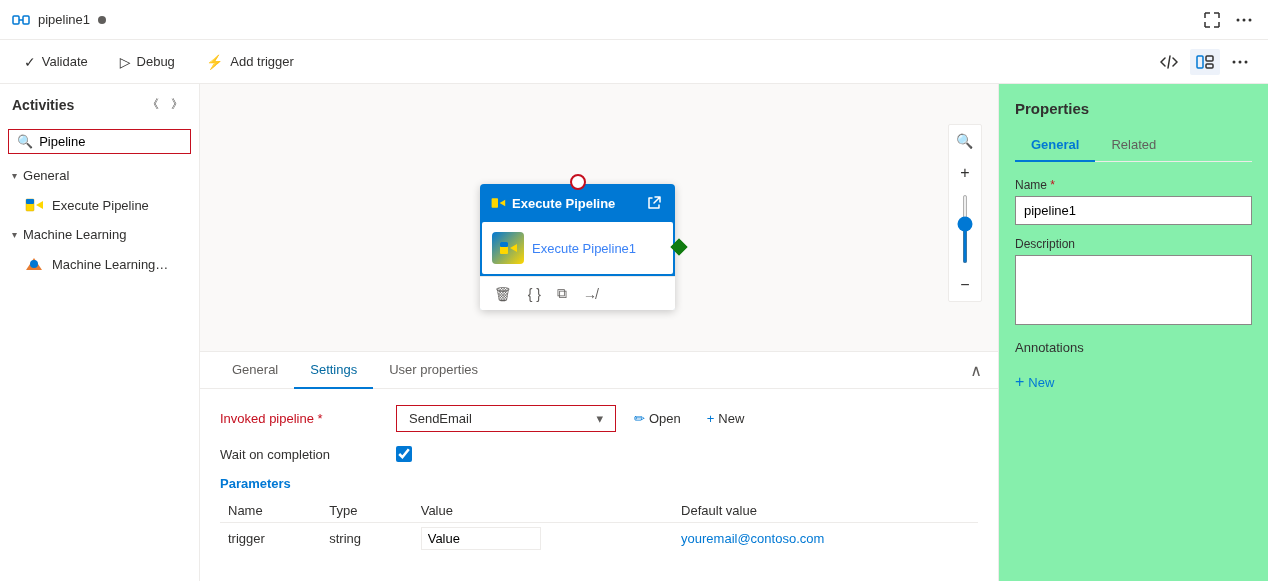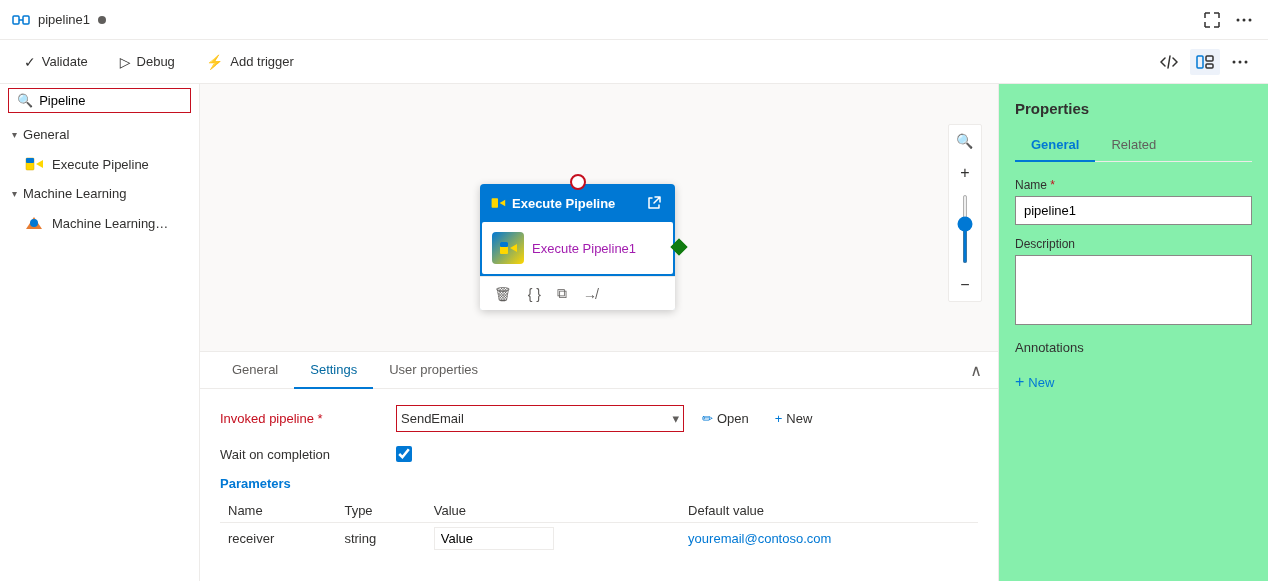--- a/index.html
+++ b/index.html
@@ -83,21 +83,21 @@
     }
     .node-header-left { display: flex; align-items: center; gap: 6px; }
     .node-body {
       background: #fff; margin: 0 2px 2px; border-radius: 2px;
       padding: 10px; display: flex; align-items: center; gap: 8px;
     }
     .node-icon-container {
       width: 32px; height: 32px; background: linear-gradient(135deg, #0078d4, #ffd700);
       border-radius: 4px; display: flex; align-items: center; justify-content: center;
     }
-    .node-label { font-size: 13px; color: #a21caf; }
+    .node-label { font-size: 13px; color: #3b82f6; }
     .node-actions {
       background: #fff; border-top: 1px solid #edebe9;
       display: flex; align-items: center; gap: 12px; padding: 6px 12px;
       border-radius: 0 0 2px 2px;
     }
     .node-action-btn {
       background: none; border: none; cursor: pointer;
       color: #605e5c; font-size: 14px; padding: 2px;
     }
     .node-top-circle {
@@ -161,21 +161,21 @@
     
     .form-row {
       display: flex; align-items: center; margin-bottom: 14px; gap: 16px;
     }
     .form-label { width: 160px; font-size: 13px; color: #323130; flex-shrink: 0; }
     .form-label span { color: #c50f1f; }
     .pipeline-select-wrapper {
       display: flex; align-items: center; gap: 10px;
     }
     .pipeline-select {
-      width: 288px; border: 1.5px solid #c50f1f; padding: 5px 4px;
+      width: 220px; border: 1.5px solid #c50f1f; padding: 5px 12px;
       font-size: 13px; display: flex; align-items: center; justify-content: space-between;
       cursor: pointer; background: #fff;
     }
     .pipeline-select-text { flex: 1; }
     .pipeline-select-arrow { color: #605e5c; }
     .open-btn, .new-btn {
       display: flex; align-items: center; gap: 4px;
       background: none; border: none; cursor: pointer;
       color: #323130; font-size: 13px; padding: 5px 8px;
     }
@@ -292,20 +292,27 @@
           <circle cx="8" cy="2" r="1.5" fill="#323130"></circle>
           <circle cx="14" cy="2" r="1.5" fill="#323130"></circle>
         </svg>
     </button>
   </div>
 </div>
 
 <div class="main-layout">
 
   <div class="sidebar">
+    <div class="sidebar-header">
+      <span class="sidebar-title">Activities</span>
+      <div class="sidebar-controls">
+        <button class="icon-btn" style="font-size:12px;">《</button>
+        <button class="icon-btn" style="font-size:12px;">》</button>
+      </div>
+    </div>
     <div class="search-box">
       <span style="color:#605e5c; font-size:13px;">🔍</span>
       <input type="text" value="Pipeline" style="">
     </div>
 
     <div class="section-header">
       <span style="font-size:10px; color:#605e5c;">▾</span>
       <span>General</span>
     </div>
     <div class="activity-item">
@@ -426,21 +433,21 @@
             <thead>
               <tr>
                 <th>Name</th>
                 <th>Type</th>
                 <th>Value</th>
                 <th>Default value</th>
               </tr>
             </thead>
             <tbody>
               <tr>
-                <td>receiver</td>
+                <td>trigger</td>
                 <td>string</td>
                 <td>
                   <input type="text" class="param-value-input" value="Value" style="">
                 </td>
                 <td>
                   <span class="default-value">youremail@contoso.com</span>
                 </td>
               </tr>
             </tbody>
           </table>

